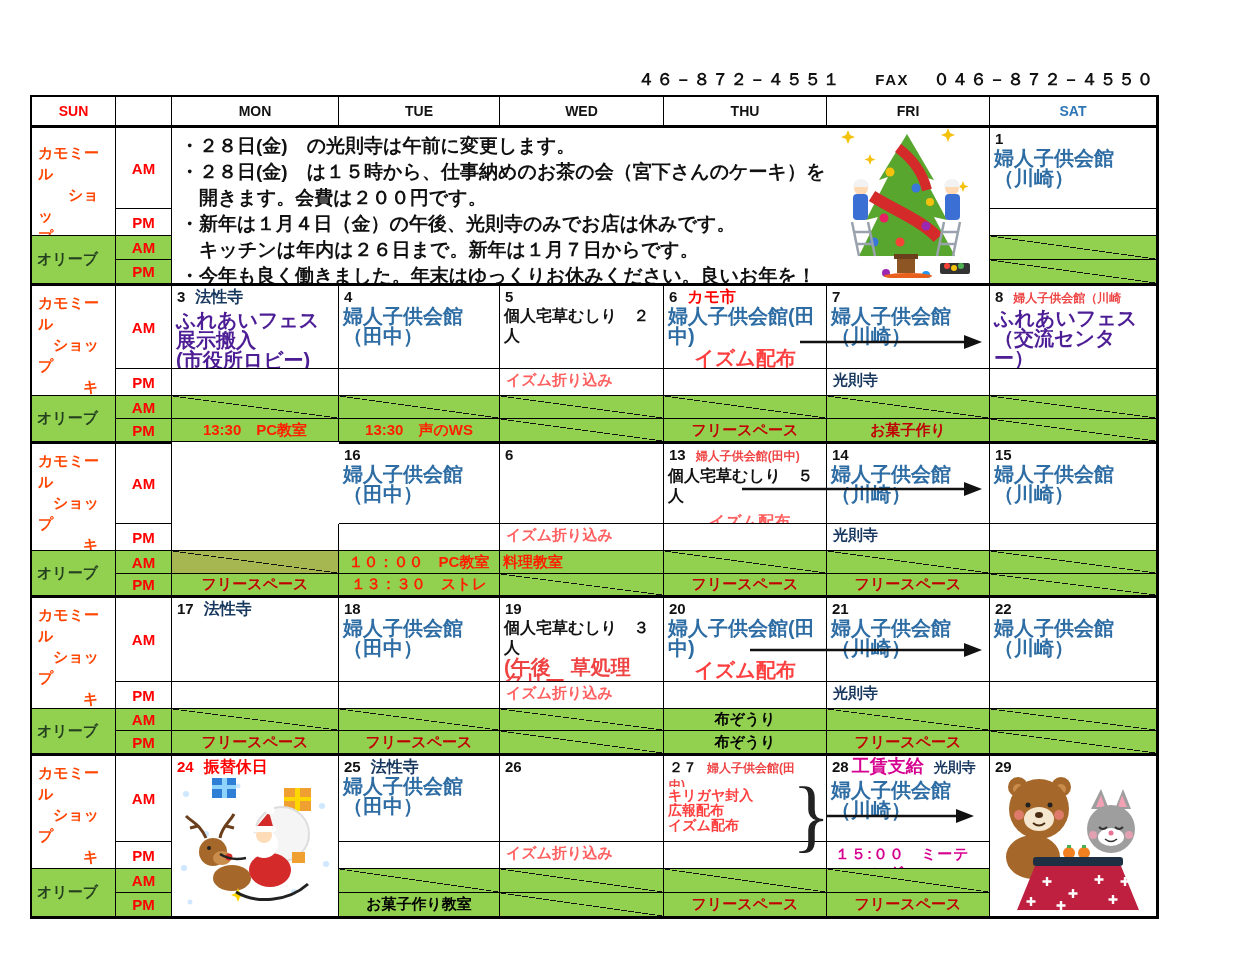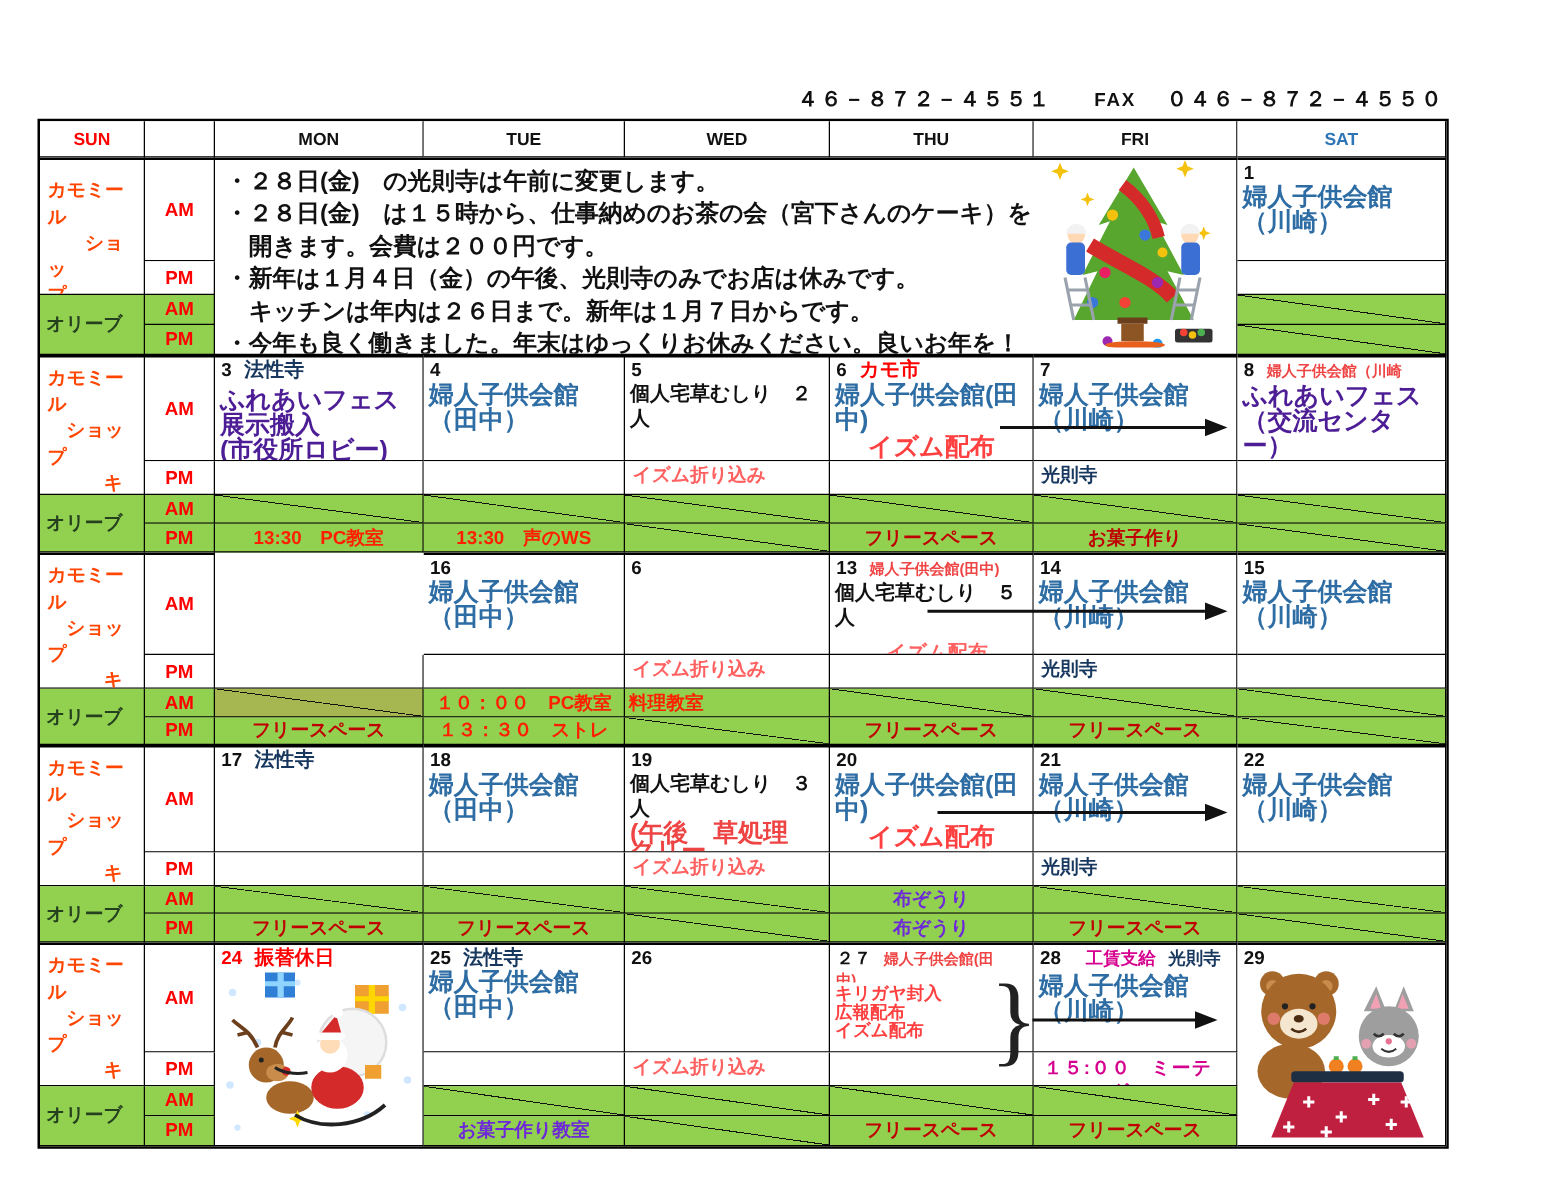--- a/index.html
+++ b/index.html
@@ -38,21 +38,21 @@
   .pinkmag{color:#d6008f}.salmon{color:#ff6060}.evred{color:#ff4040}
   .small{font-size:12px}
   .ev{font-size:20px;line-height:20px;padding:1px 4px}
   .ev-blue{color:#2e6da4}
   .ev-blk{color:#111;font-size:16px}
   .ev-mag{color:#4c1d95;white-space:pre-line}
   .ev-red3{color:#ff4040;white-space:pre-line;line-height:15px;font-size:14px}
   .ctr{text-align:center}
   .pmcell{display:flex;align-items:flex-start;padding:2px 6px;font-size:15px}
   .oev{display:flex;align-items:center;justify-content:center;font-size:15px;height:100%}
-  .o-bright{color:#ff1f00}.o-dark{color:#c00000}.o-red{color:#6d28d9}
+  .o-bright{color:#ff1f00}.o-dark{color:#c00000}.o-red{color:#000000}
   .underl{}
   .clip-b{position:absolute;left:45px;bottom:-10px}
   .overlay{position:absolute;left:0;top:0;pointer-events:none}
   .illus{position:absolute;pointer-events:none}
 </style>
 </head>
 <body>
 
 <div class="page">
 
@@ -336,21 +336,21 @@
 広報配布
 イズム配布</div>
     </div>
     <div class="c" style="grid-area:19/6/20/7"></div>
     <div class="c gd" style="grid-area:20/6/21/7"></div>
     <div class="c g" style="grid-area:21/6/22/7">
         <div class="oev o-dark">フリースペース</div>
       </div>
 
     <div class="c tk" style="grid-area:18/7/19/8">
-      <div class="dayhead"><span class="num">28</span><span class="pinkmag" style="margin-left:20px;font-size:14px">工賃支給</span><span class="navy nsp" style="font-size:14px">光則寺</span></div>
+      <div class="dayhead"><span class="num">28</span><span class="pinkmag" style="margin-left:3px;font-size:18px">工賃支給</span><span class="navy nsp" style="font-size:14px">光則寺</span></div>
       <div class="ev ev-blue" style="margin-top:3px">婦人子供会館（川崎）</div>
     </div>
     <div class="c" style="grid-area:19/7/20/8">
       <div class="pinkmag" style="font-size:15px;padding:3px 0 0 8px;letter-spacing:1px">１５:００　ミーテ</div>
       <div class="pinkmag" style="font-size:15px;padding-left:30px">ィング</div>
     </div>
     <div class="c gd" style="grid-area:20/7/21/8"></div>
     <div class="c g" style="grid-area:21/7/22/8">
         <div class="oev o-dark">フリースペース</div>
       </div>

